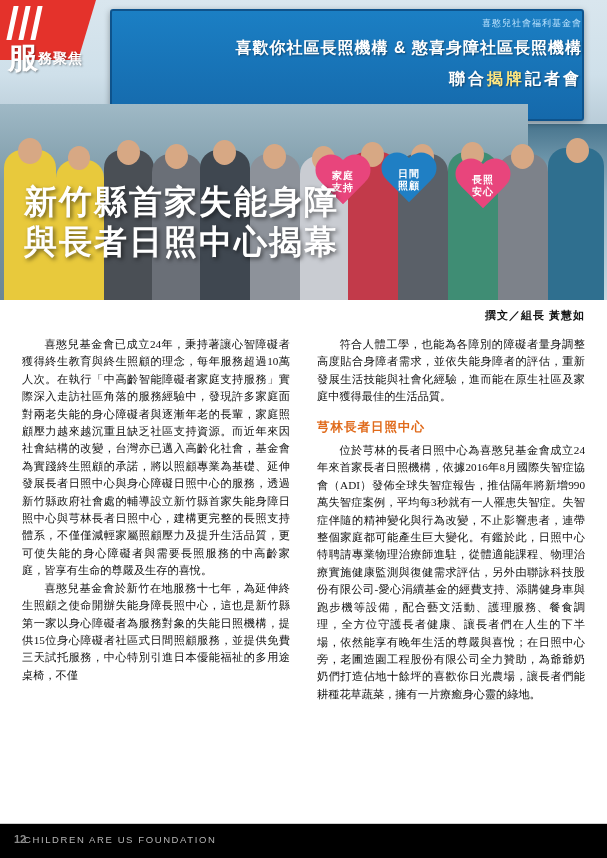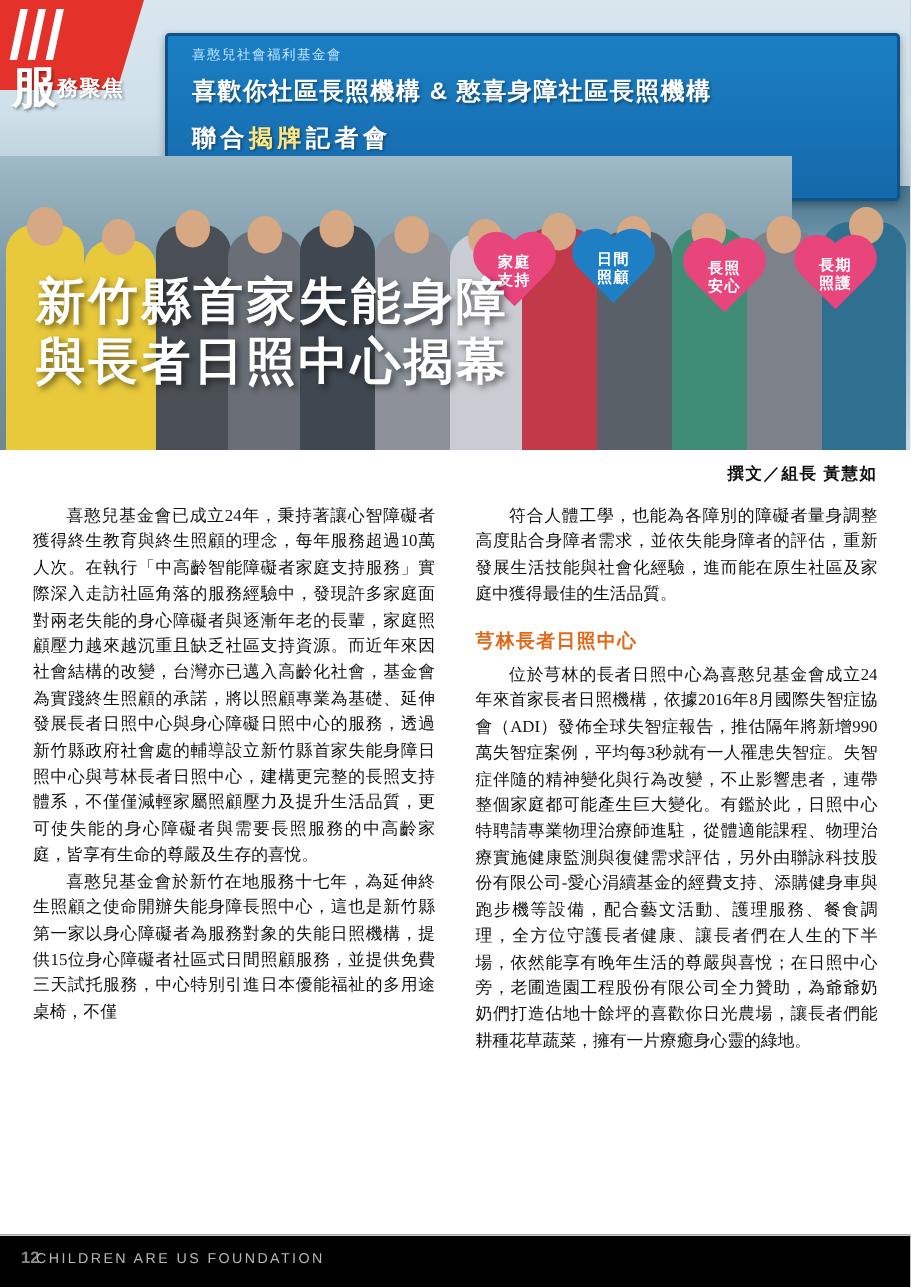--- a/index.html
+++ b/index.html
@@ -15,27 +15,26 @@
     position:absolute;left:0;top:0;width:607px;height:300px;
     background:linear-gradient(180deg,#2b4a63 0%,#3d6b85 38%,#8fb3c4 64%,#c9d9e0 100%);
     overflow:hidden;
   }
   .hero-sky{
     position:absolute;left:0;top:0;width:607px;height:124px;
     background:linear-gradient(180deg,#d9e6ee 0%,#cfe0ea 60%,#b9ccd8 100%);
   }
   
   .banner{
-    position:absolute;left:110px;top:22px;width:470px;height:108px;
+    position:absolute;left:110px;top:9px;width:470px;height:108px;
     background:linear-gradient(180deg,#1b7fc4 0%,#1569ab 100%);
     border:2px solid #0e538c;
     border-radius:3px;
-    color:#fff;text-align:left;
+    color:#fff;text-align:right;
     box-shadow:0 2px 6px rgba(0,0,0,.35);
-    padding-left:16px;
   }
   .banner-logo{
     font-size:9px;letter-spacing:1px;margin-top:6px;color:#bfe4ff;
   }
   .banner-l1{font-size:16px;font-weight:bold;margin-top:8px;letter-spacing:1px;
     text-shadow:1px 1px 2px rgba(0,0,0,.4);}
   .banner-l2{font-size:16px;font-weight:bold;margin-top:10px;letter-spacing:3px;
     text-shadow:1px 1px 2px rgba(0,0,0,.4);}
   .banner-l2 .pen{color:#ffe680;}
   
@@ -180,23 +179,20 @@
 
     <div class="heart" style="left:312px;top:52px;">
       <span class="heart-txt">家庭<br>支持</span>
     </div>
     <div class="heart blue" style="left:378px;top:50px;">
       <span class="heart-txt">日間<br>照顧</span>
     </div>
     <div class="heart" style="left:452px;top:56px;">
       <span class="heart-txt">長照<br>安心</span>
     </div>
-    <div class="heart" style="left:526px;top:54px;">
-      <span class="heart-txt">長期<br>照護</span>
-    </div>
   </div>
 
   <div class="title-wrap">
     <div class="title-line">新竹縣首家失能身障</div>
     <div class="title-line">與長者日照中心揭幕</div>
   </div>
 </div>
 
 <div class="corner">
   <div class="corner-red"></div>

